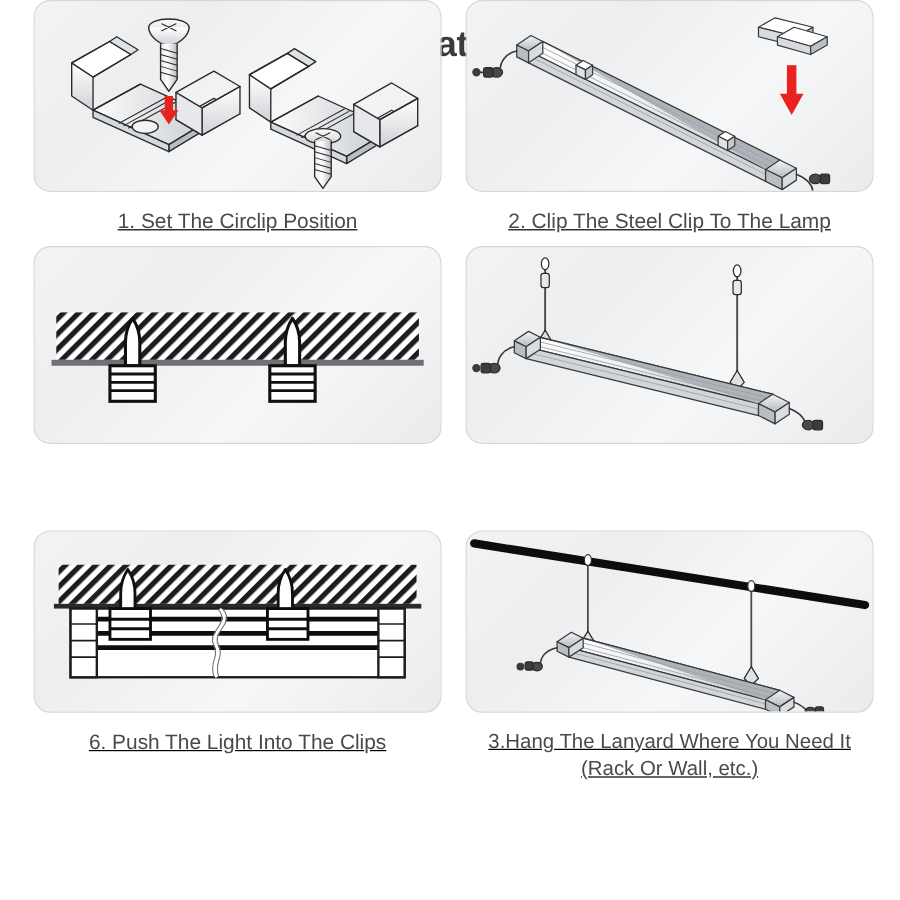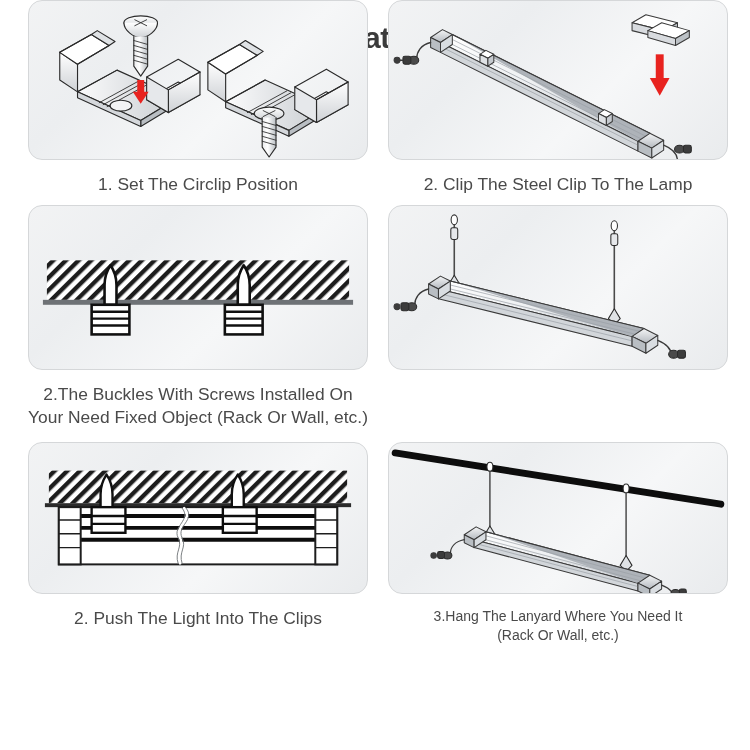--- a/index.html
+++ b/index.html
@@ -17,42 +17,42 @@
   #title {
     position: absolute;
     top: 21px; left: 0; width: 750px;
     text-align: center;
     font-size: 30px;
     font-weight: bold;
     color: #3b3b3b;
     letter-spacing: -0.2px;
   }
   .row { position: absolute; left: 0; width: 750px; }
-  .cell { position: absolute; width: 340px; }
+  .cell { position: absolute; width: 340px; text-decoration: underline; }
   .cell.left  { left: 28px; }
   .cell.right { left: 388px; }
 
   .card {
     position: relative;
     border: 1px solid #d5d7d9;
     border-radius: 14px;
     background: linear-gradient(135deg, #f2f3f4 0%, #eceef0 30%, #f6f7f8 62%, #e9ebed 100%);
     overflow: hidden;
   }
   .card svg { display: block; width: 100%; height: 100%; }
 
   .caption {
     margin-top: 13px;
     text-align: center;
     font-size: 17.4px;
     color: #4a4a4a;
     line-height: 1.33;
     white-space: pre-line;
   }
-  .caption.tight { font-size: 14px; }
+  .caption.tight { font-size: 17px; }
 </style>
 </head>
 <body>
 
 <div id="page">
 
   <div id="title">Two Installation Modes</div>
 
   <div class="row" style="top:0px;">
 
@@ -282,22 +282,20 @@
           <g>
             <rect x="197" y="100" width="38" height="30" fill="#ffffff" stroke="#101010" stroke-width="2.6"></rect>
             <g stroke="#101010" stroke-width="2.4">
               <path d="M197 107 L235 107"></path>
                 <path d="M197 114 L235 114"></path>
               <path d="M197 121 L235 121"></path>
             </g>
           </g>
         </svg>
       </div>
-      <div class="caption">2.The Buckles With Screws Installed On
-Your Need Fixed Object (Rack Or Wall, etc.)</div>
     </div>
 
     <div class="cell right">
       <div class="card" style="height:165px;">
         <svg viewBox="0 0 330 165" preserveAspectRatio="xMidYMid meet">
           <g stroke="#3a3a3a" stroke-width="1.05" fill="none" stroke-linejoin="round" stroke-linecap="round">
 
             <g>
               <path d="M60 16 L60 78" stroke-width="1.6" stroke="#4a4a4a"></path>
               <ellipse cx="60" cy="14" rx="3.2" ry="5" fill="#ffffff" stroke="#2b2b2b"></ellipse>
@@ -402,21 +400,21 @@
 
           <g fill="none" stroke="#ffffff" stroke-width="2.6" stroke-linecap="round">
             <path d="M156 66 C166 78, 146 84, 152 96 C157 106, 148 110, 152 122"></path>
           </g>
           <g fill="none" stroke="#6b6f73" stroke-width="0.9" stroke-linecap="round">
             <path d="M154 66 C164 78, 144 84, 150 96 C155 106, 146 110, 150 122"></path>
             <path d="M158 66 C168 78, 148 84, 154 96 C159 106, 150 110, 154 122"></path>
           </g>
         </svg>
       </div>
-      <div class="caption">2. Push The Light Into The Clips</div>
+      <div class="caption">6. Push The Light Into The Clips</div>
     </div>
 
     <div class="cell right">
       <div class="card" style="height:152px;">
         <svg viewBox="0 0 330 152" preserveAspectRatio="xMidYMid meet">
           <g stroke="#3a3a3a" stroke-width="1.05" fill="none" stroke-linejoin="round" stroke-linecap="round">
 
             <g>
               <path d="M0 10 L330 62" stroke="#0d0d0d" stroke-width="7"></path>
             </g>

